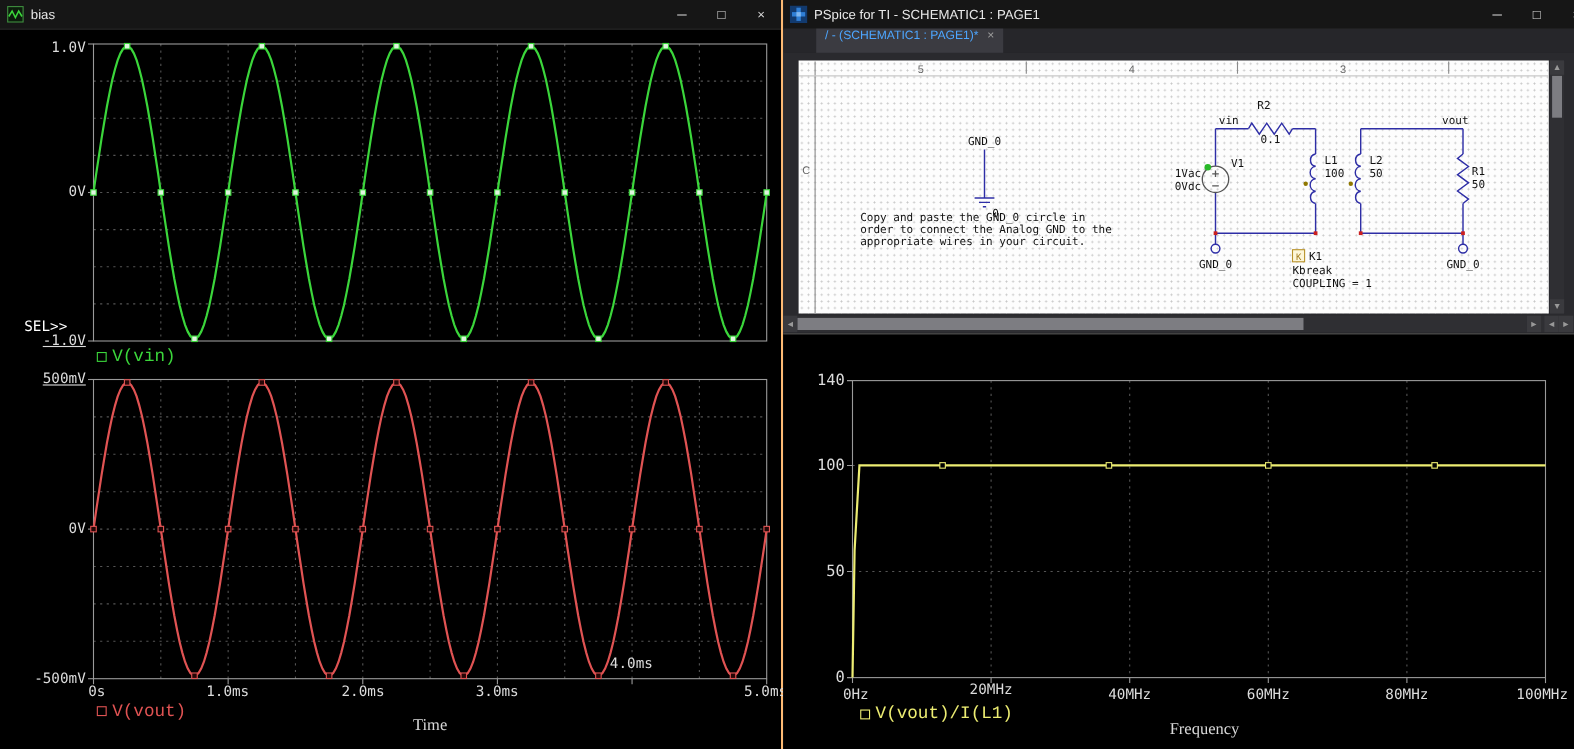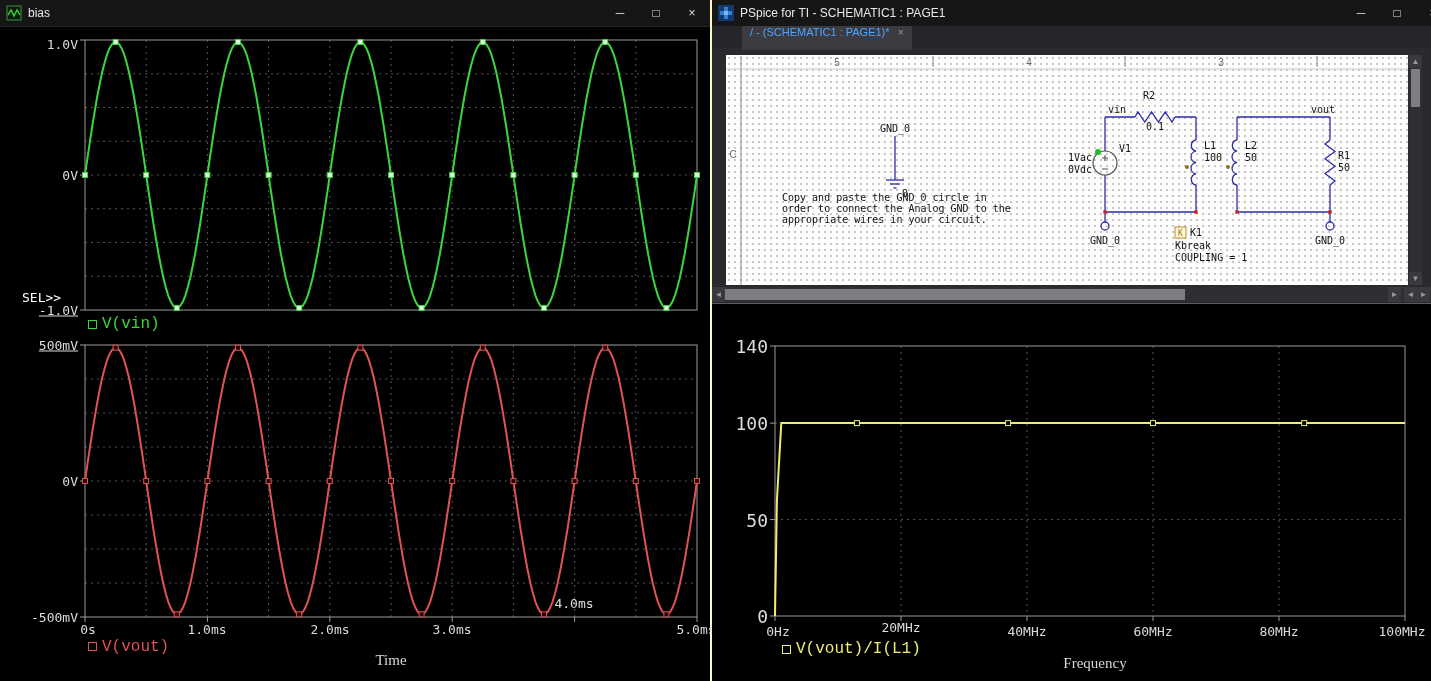--- a/index.html
+++ b/index.html
@@ -1,37 +1,37 @@
 <!DOCTYPE html>
 <html><head>
 <meta charset="utf-8">
 <style>
   html,body{margin:0;padding:0;background:#8a8a8a;}
-  #screen{position:relative;width:1431px;height:681px;background:#fef9c3;overflow:hidden;
+  #screen{position:relative;width:1431px;height:681px;background:#fdba74;overflow:hidden;
           font-family:"Liberation Sans",sans-serif;}
   .win{position:absolute;background:#000;}
   
   .titlebar{position:absolute;left:0;top:0;right:0;height:26px;background:#161616;
             display:flex;align-items:center;z-index:5;border-bottom:1px solid #262626;}
   .tb-icon{width:16px;height:16px;margin:0 6px 0 6px;flex:0 0 auto;}
   .tb-title{color:#e8e8e8;font-size:12px;flex:1 1 auto;white-space:nowrap;overflow:hidden;}
   .cap-btn{width:36px;height:26px;display:flex;align-items:center;justify-content:center;
            color:#dcdcdc;font-size:12px;cursor:default;}
   .ylab{position:absolute;left:0;width:78px;text-align:right;transform:translateY(-50%);
         font-family:"DejaVu Sans Mono",monospace;font-size:13px;color:#dcdcdc;white-space:nowrap;}
   .xlab{position:absolute;transform:translateX(-50%);font-family:"DejaVu Sans Mono",monospace;
         font-size:13px;color:#dcdcdc;white-space:nowrap;}
   .legend-swatch{position:absolute;width:7px;height:7px;border:1px solid #fff;}
   .legend-text{position:absolute;font-family:Liberation Mono, monospace;font-size:16px;white-space:nowrap;}
   .axis-title{position:absolute;transform:translateX(-50%);font-family:Liberation Serif, serif;
               font-size:15px;color:#d8d8d8;}
   
   .tabbar{position:absolute;left:0;top:26px;right:0;height:22px;background:#26262a;
           display:flex;align-items:stretch;z-index:5;}
-  .tab{margin-left:30px;background:#3b3b41;display:flex;align-items:flex-end;padding:12px 8px;
+  .tab{margin-left:30px;background:#3b3b41;display:flex;align-items:flex-start;padding:0 8px;
        font-size:11px;color:#4da6ff;white-space:nowrap;}
   .tab-close{margin-left:8px;color:#9a9a9a;font-size:11px;}
   .tab-chevron{position:absolute;right:6px;top:0;height:22px;display:flex;align-items:center;
                color:#b0b0b0;font-size:11px;}
   .rw-content{position:absolute;left:0;top:48px;right:0;bottom:0;background:#2a2a2e;}
   #schem-canvas{position:absolute;left:14px;top:7px;width:682px;height:230px;background:#fdfdfd;
       background-image:radial-gradient(circle,#c7c7c7 0.8px,transparent 0.95px);
       background-size:6px 6px;overflow:hidden;}
   .pgline{stroke:#8a8a8a;stroke-width:1;}
   .ruler-text{font-family:"Liberation Sans",sans-serif;font-size:10px;fill:#666;}
@@ -44,21 +44,21 @@
           align-items:center;justify-content:center;flex:0 0 auto;}
   .sb-track{position:relative;height:15px;flex:0 0 auto;background:#2f2f33;}
   .sb-thumb{position:absolute;top:2px;height:11px;background:#7d7d82;}
   .scrollbar-v{position:absolute;left:697px;top:7px;width:13px;height:230px;background:#2f2f33;}
   .sbv-btn{position:absolute;left:0;width:13px;height:13px;background:#3a3a3e;color:#999;
            font-size:8px;display:flex;align-items:center;justify-content:center;}
   .sbv-thumb{position:absolute;left:2px;width:9px;background:#7d7d82;}
   #freq-panel{position:absolute;left:0;top:255px;width:719px;height:378px;background:#000;
               border-top:1px solid #5a5a5a;}
   .f-ylab{position:absolute;left:0;width:56px;text-align:right;transform:translateY(-50%);
-          font-family:"DejaVu Sans Mono",monospace;font-size:18px;color:#dcdcdc;}
+          font-family:"DejaVu Sans Mono",monospace;font-size:14px;color:#dcdcdc;}
   svg{display:block;}
 </style>
 </head>
 <body>
 
 <div id="screen">
 
   <div class="win" style="left:0;top:0;width:710px;height:681px;">
     <svg id="left-svg" width="710" height="681" viewBox="0 0 710 681" style="position:absolute;left:0;top:0;">
       <g id="lw-grid">

